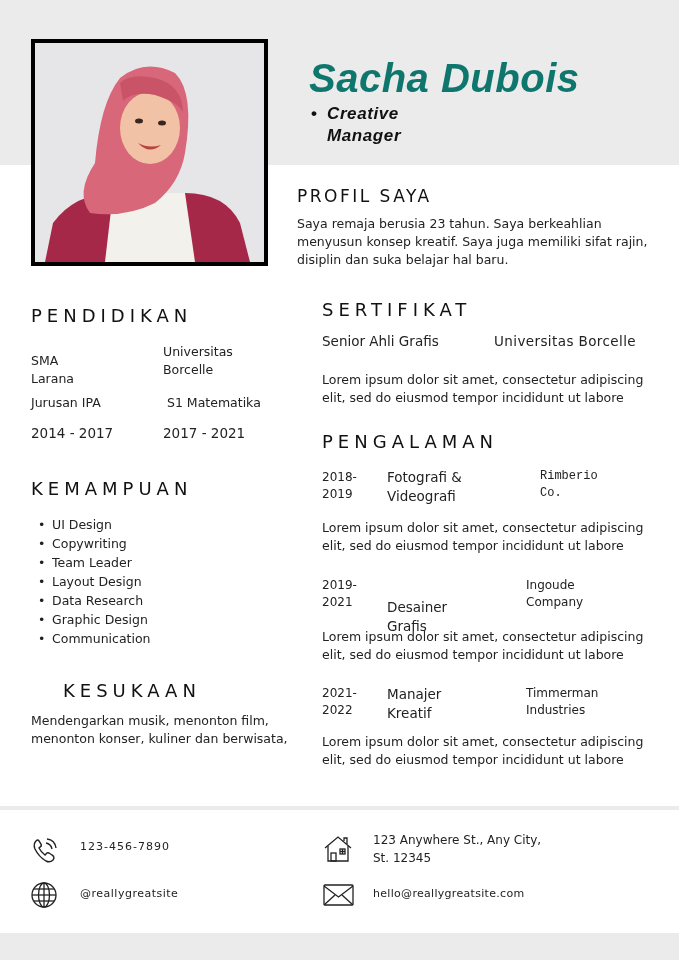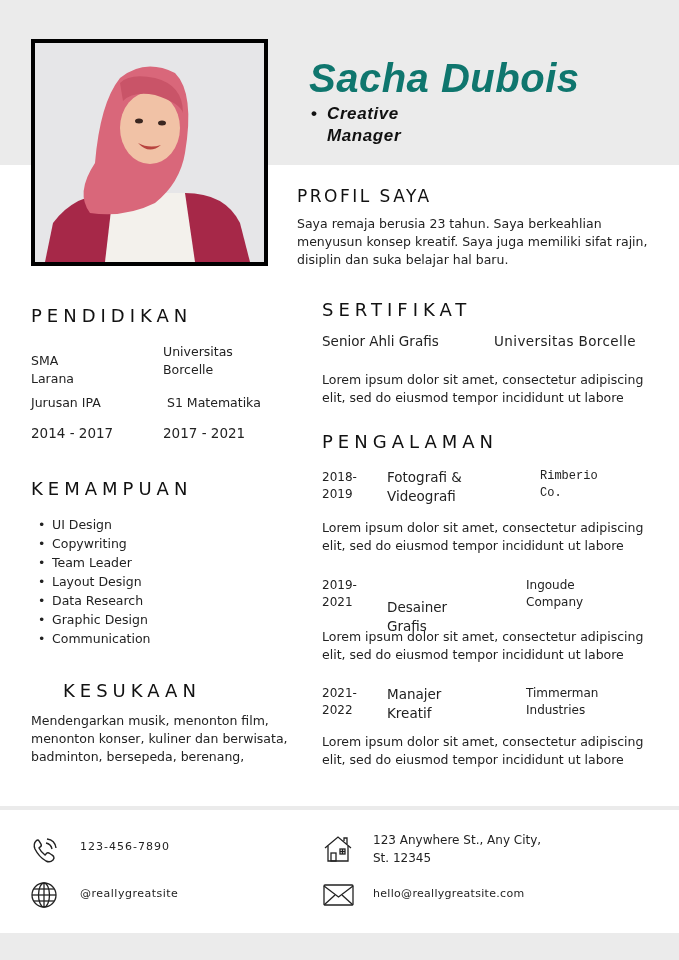--- a/index.html
+++ b/index.html
@@ -178,21 +178,20 @@
   <div class="text" style="left:322px;top:733px;">
     <div>Lorem ipsum dolor sit amet, consectetur adipiscing</div>
     <div>elit, sed do eiusmod tempor incididunt ut labore</div>
   </div>
 </div>
 
 <h2 class="section-title" style="left:31px;top:680px;margin-left:32px;">KESUKAAN</h2>
 <div class="text" style="left:31px;top:712px;">
   <div>Mendengarkan musik, menonton film,</div>
   <div>menonton konser, kuliner dan berwisata,</div>
-  <div>badminton, bersepeda, berenang,</div>
 </div>
 
 <div class="divider"></div>
 
 <div class="contact-icon" style="left:30px;top:835px;">
   <svg viewBox="0 0 30 30" fill="none" stroke="#222" stroke-width="1.4">
     <path d="M6 6 Q3 9 5 14 Q9 22 16 26 Q20 28 23 25 L24 23 Q24 21 22 20 L19 18 Q17 17 16 19 L15 20 Q11 17 9 13 L10 12 Q12 11 11 9 L9 6 Q8 4 6 6 Z"></path>
     <path d="M16 8 Q21 9 22 14"></path>
     <path d="M17 4 Q25 5 26 13"></path>
   </svg>

